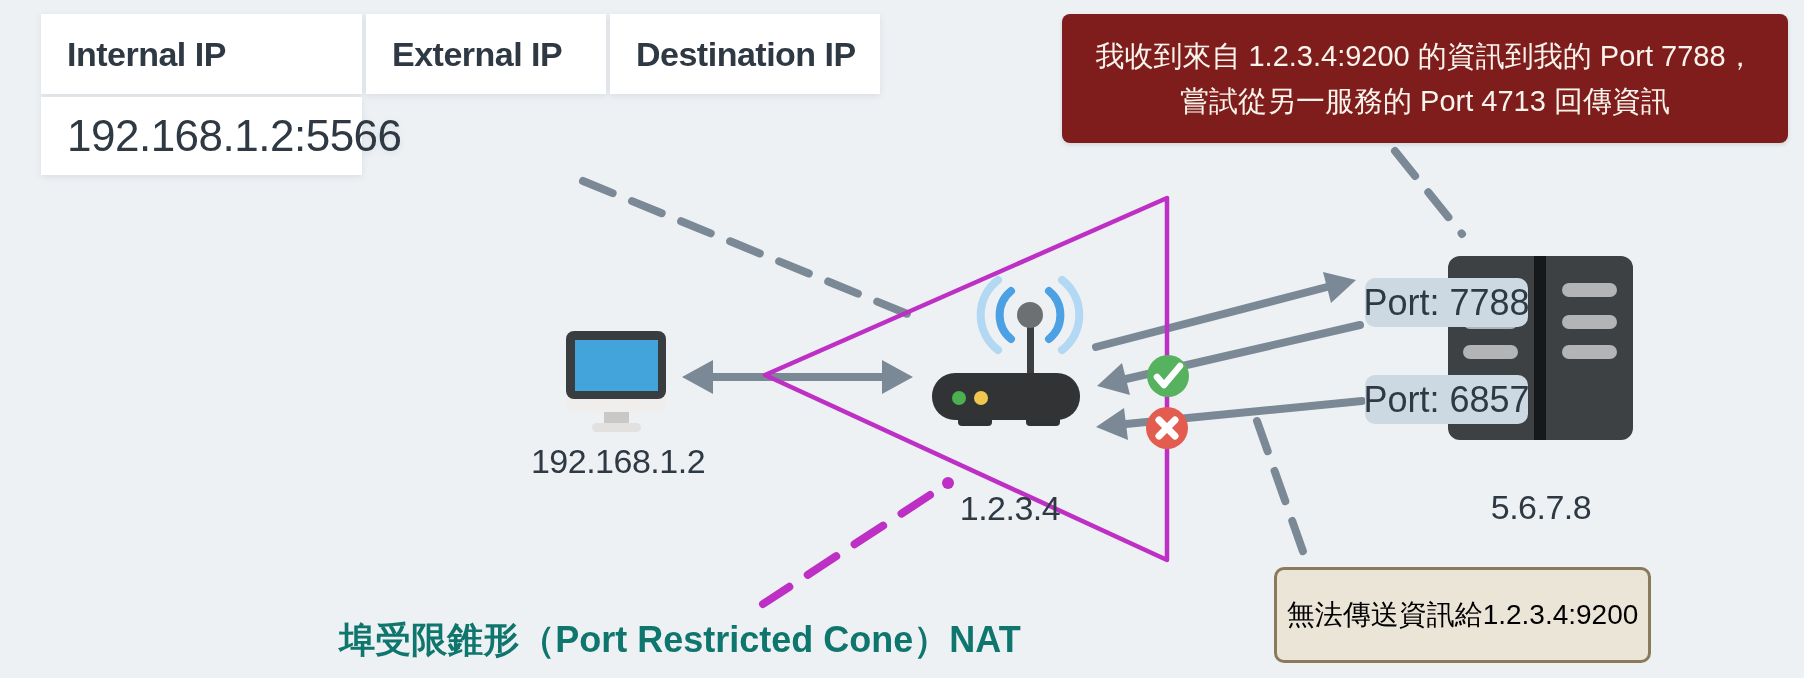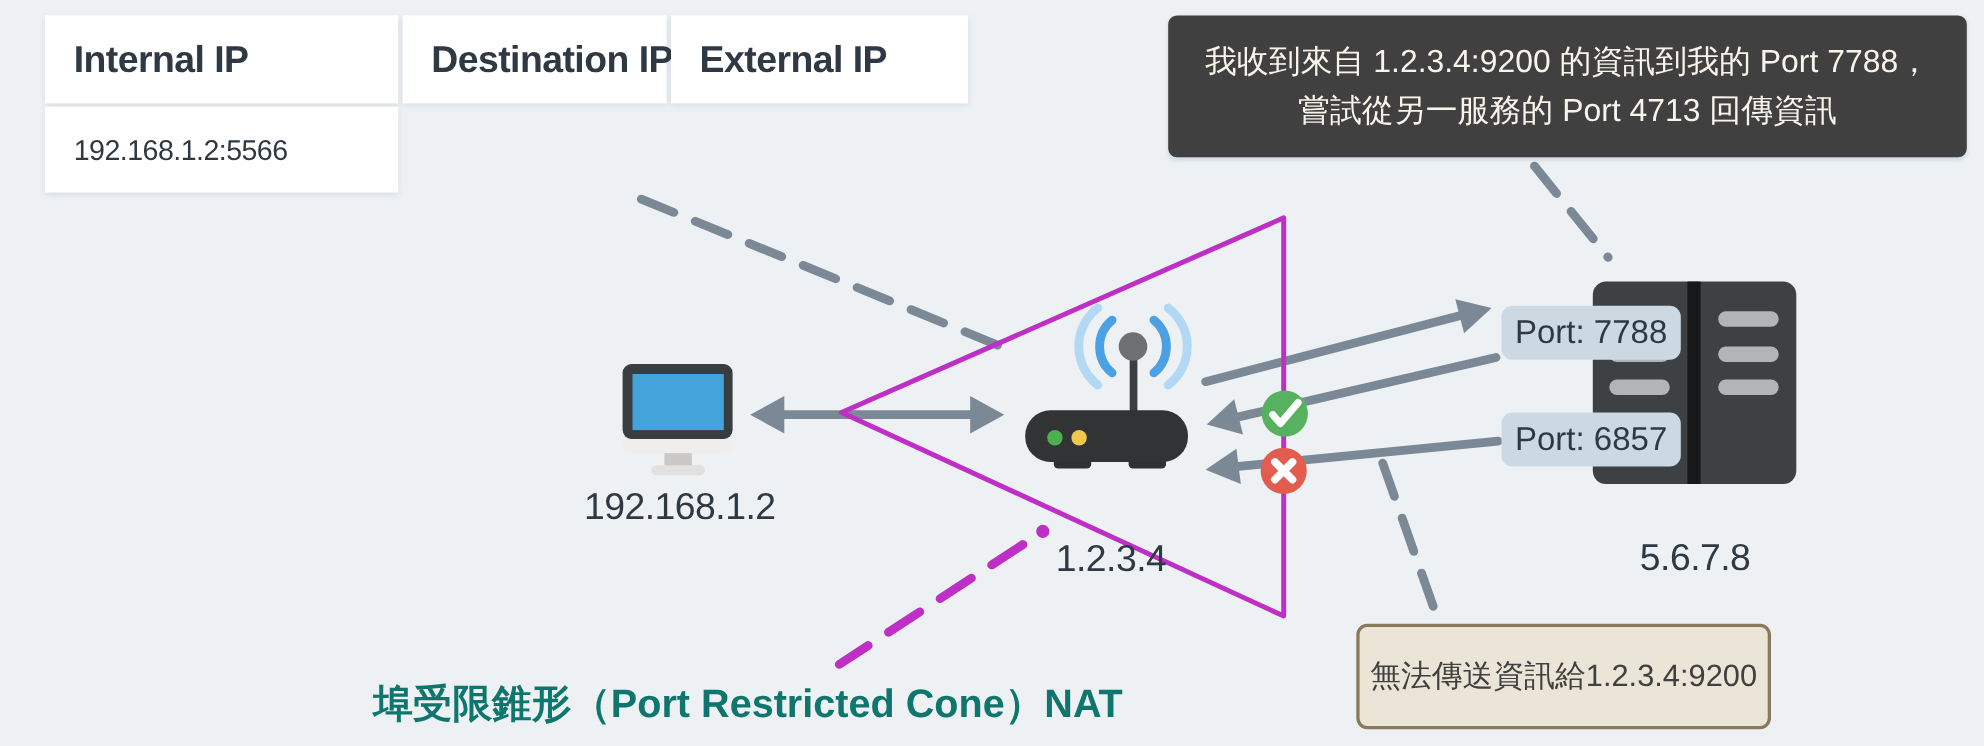--- a/index.html
+++ b/index.html
@@ -30,70 +30,70 @@
     gap: 3px 4px;
     filter: drop-shadow(0 2px 3px rgba(40,60,80,0.10));
     margin-left: 25px;
   }
   .ip-cell {
     background: #ffffff;
     display: flex;
     align-items: center;
     padding-left: 26px;
     color: #2e3944;
-    font-size: 26px;
+    font-size: 44px;
     letter-spacing: -0.5px;
     white-space: nowrap;
   }
   .ip-cell.hdr { font-weight: 700; font-size: 34px; }
   
   .speech-bubble {
     position: absolute;
     left: 1062px; top: 14px;
     width: 726px; height: 129px;
-    background: #404040;
+    background: #7f1d1d;
     border-radius: 8px;
     display: flex;
     flex-direction: column;
     align-items: center;
     justify-content: center;
     color: #f8f4eb;
     font-size: 29px;
     line-height: 45px;
     text-align: center;
     box-shadow: 0 2px 4px rgba(40,60,80,0.15);
     white-space: nowrap;
   }
   
   .note-box {
     position: absolute;
-    left: 1233px; top: 567px;
+    left: 1274px; top: 567px;
     width: 377px; height: 96px;
     background: #ebe5d8;
     border: 3px solid #8a7a5c;
     border-radius: 10px;
     box-sizing: border-box;
     display: flex;
     align-items: center;
     justify-content: center;
-    color: #404040;
+    color: #000000;
     font-size: 28px;
     white-space: nowrap;
   }
   
   .port-badge {
     position: absolute;
     width: 163px; height: 49px;
     background: #ccd9e3;
     border-radius: 10px;
     display: flex;
     align-items: center;
     justify-content: center;
     color: #2e3944;
-    font-size: 30px;
+    font-size: 36px;
     white-space: nowrap;
   }
   .port-badge.p1 { left: 1365px; top: 278px; }
   .port-badge.p2 { left: 1365px; top: 375px; }
   
   .node-label {
     position: absolute;
     width: 240px;
     text-align: center;
     color: #2e3944;
@@ -220,22 +220,22 @@
       <path d="M 1157 377 L 1164 385 L 1180 366" stroke="#ffffff" stroke-width="6.5" stroke-linecap="round" stroke-linejoin="round" fill="none"></path>
     </g>
     <g>
       <circle cx="1167" cy="428" r="21" fill="#e25c50"></circle>
       <path d="M 1159 420 L 1175 436 M 1175 420 L 1159 436" stroke="#ffffff" stroke-width="7" stroke-linecap="round" fill="none"></path>
     </g>
   </svg>
 
   <div class="ip-table">
     <div class="ip-cell hdr">Internal IP</div>
+    <div class="ip-cell hdr">External IP</div>
     <div class="ip-cell hdr">Destination IP</div>
-    <div class="ip-cell hdr">External IP</div>
     <div class="ip-cell">192.168.1.2:5566</div>
   </div>
 
   <div class="speech-bubble">
     <span>我收到來自 1.2.3.4:9200 的資訊到我的 Port 7788，</span>
     <span>嘗試從另一服務的 Port 4713 回傳資訊</span>
   </div>
 
   <div class="port-badge p1">Port: 7788</div>
   <div class="port-badge p2">Port: 6857</div>

